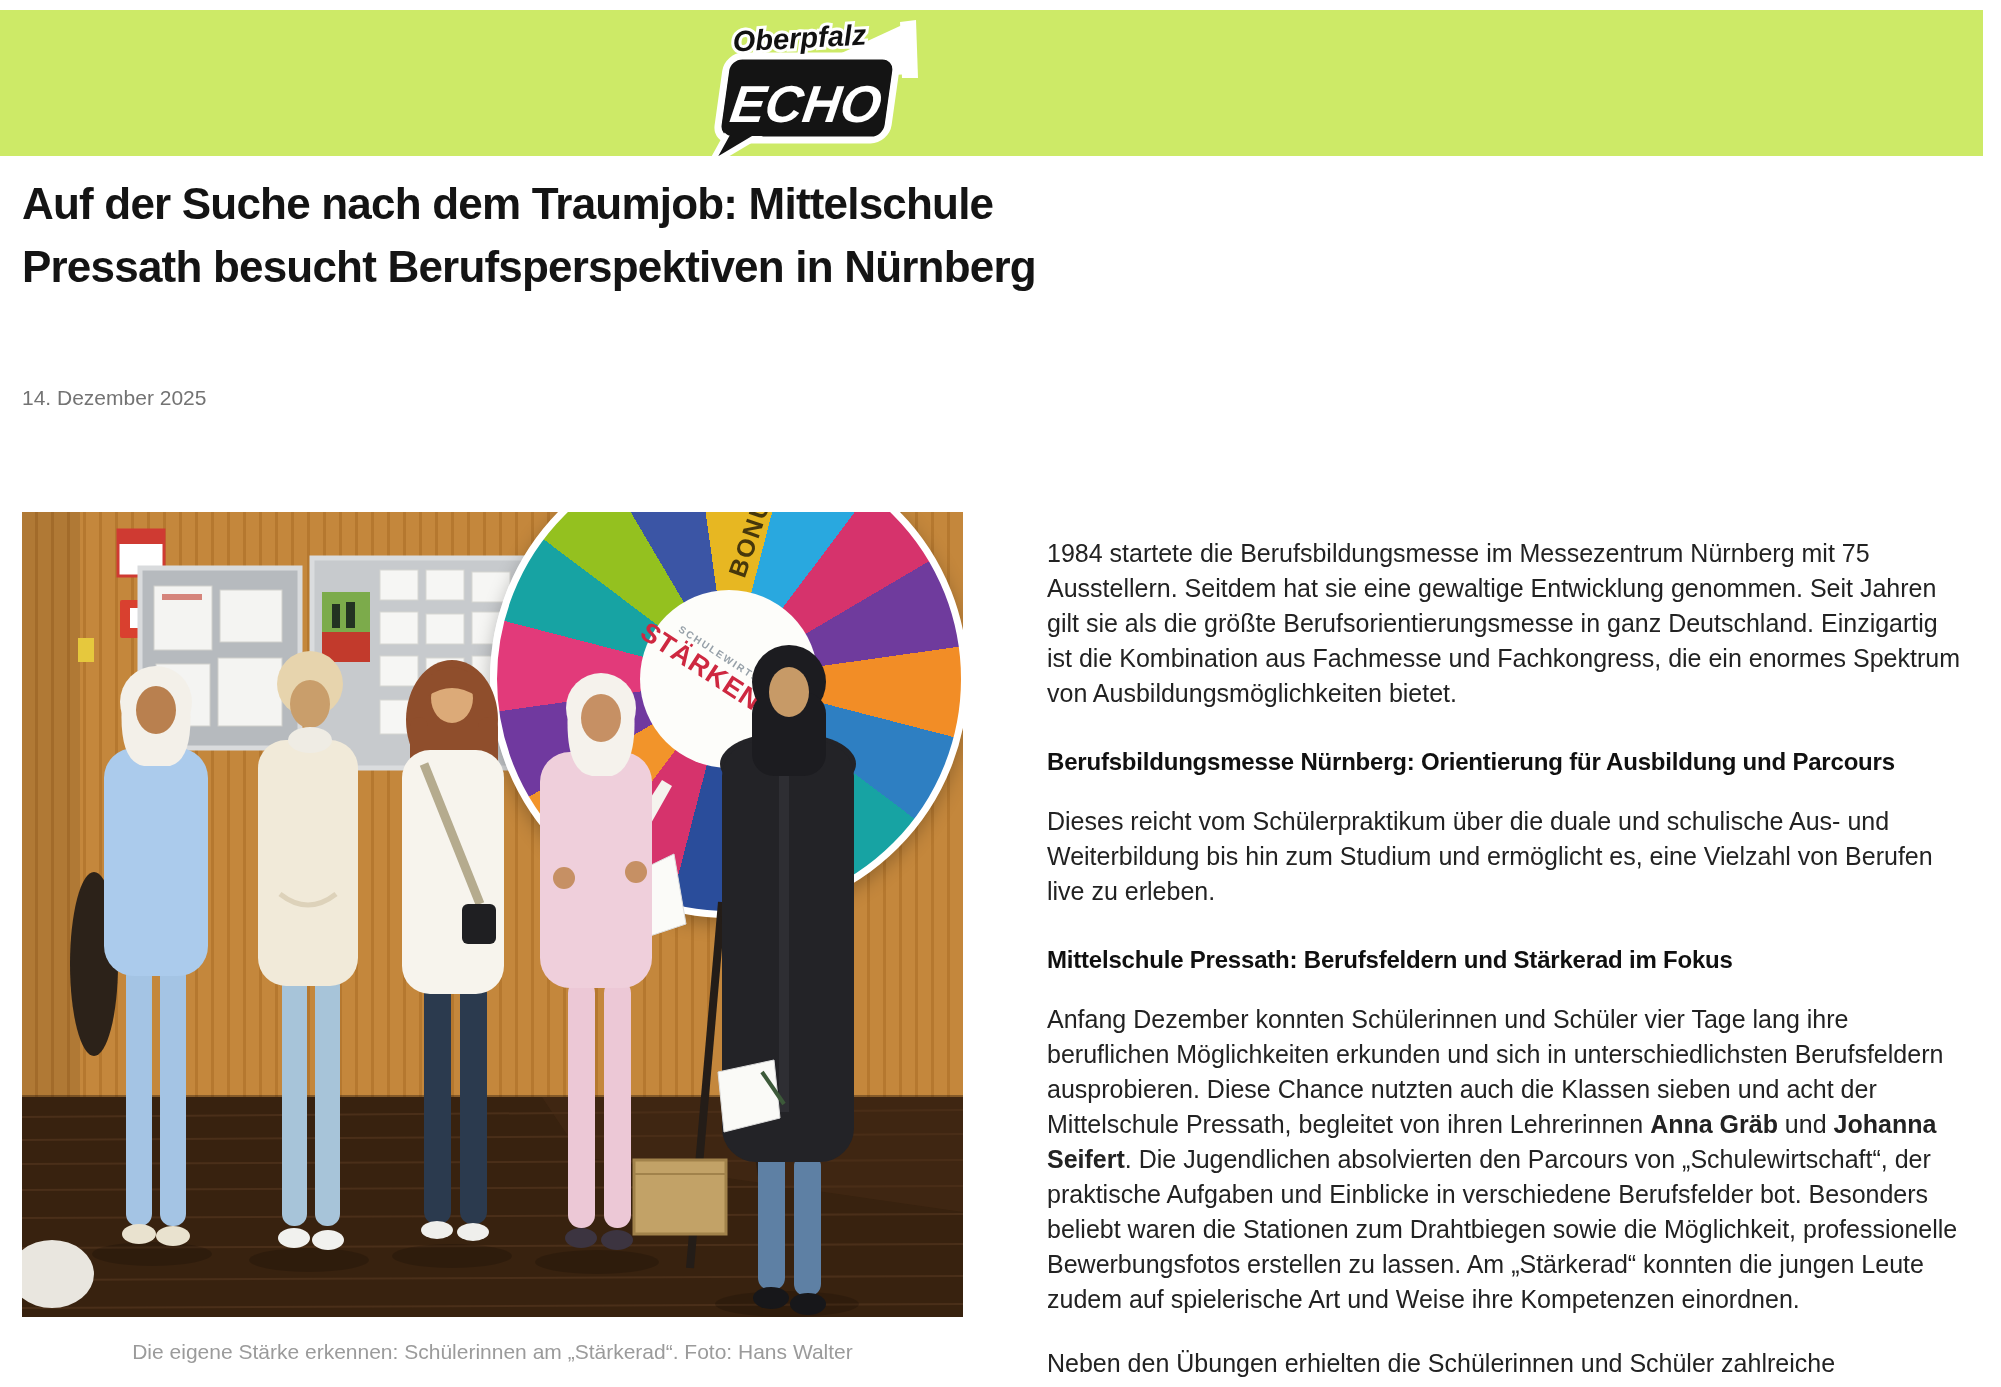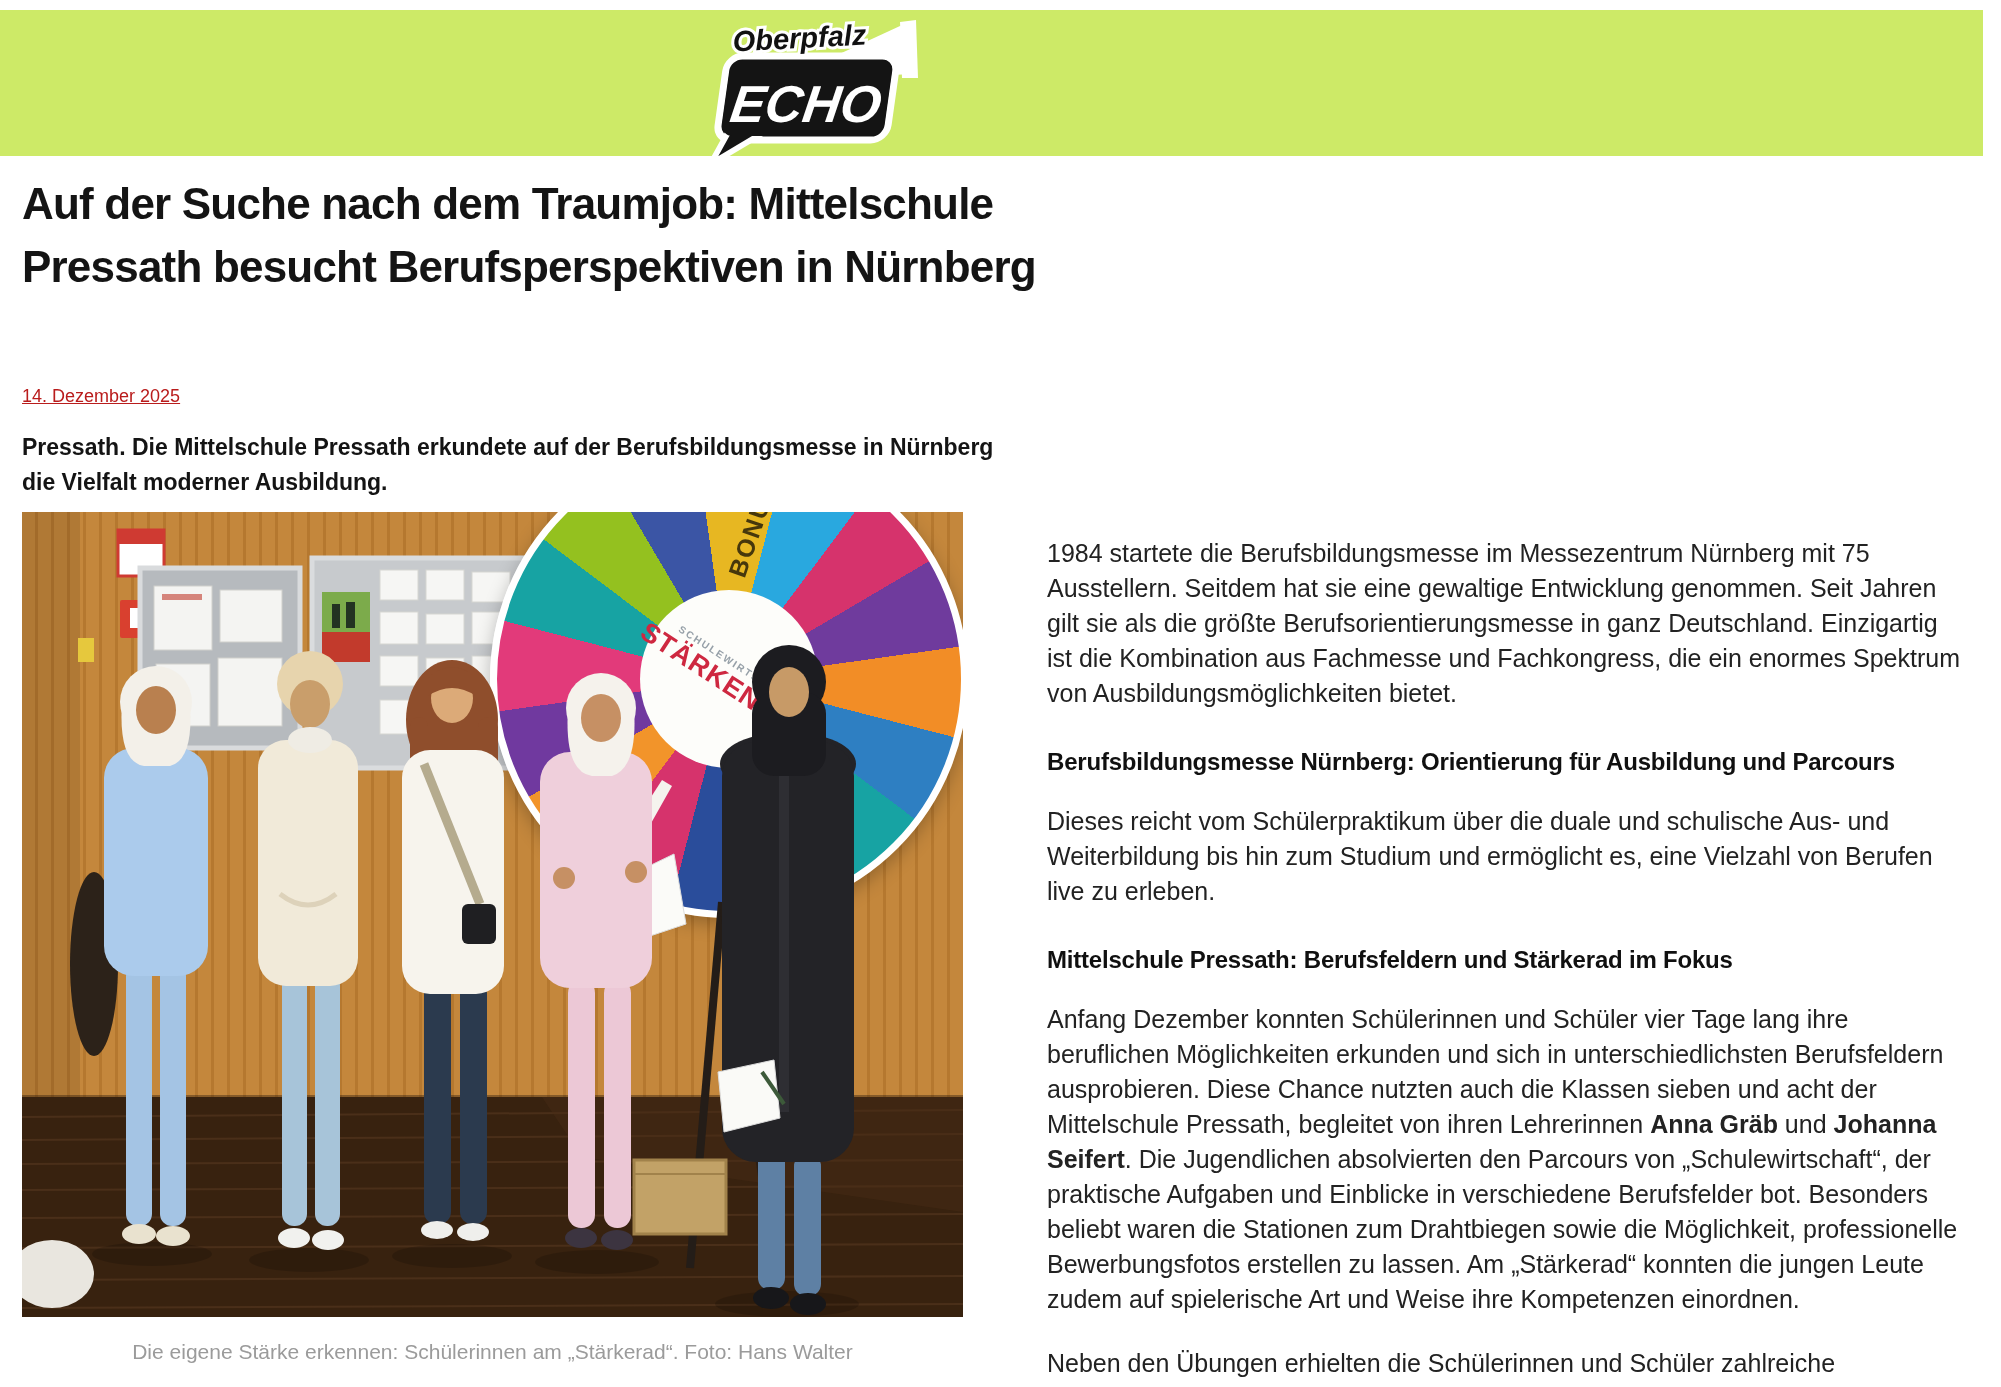--- a/index.html
+++ b/index.html
@@ -6,21 +6,21 @@
   .page{position:relative;width:2001px;height:1387px;background:#fff;overflow:hidden;
         font-family:"Liberation Sans",sans-serif;color:#1f1f1f;}
 
   
   .band{position:absolute;left:0;top:10px;width:1983px;height:146px;background:#cdea67;}
   .logo{position:absolute;left:672px;top:12px;width:260px;height:158px;cursor:pointer;}
 
   
   .headline{position:absolute;left:22px;top:172px;width:1020px;margin:0;
             font-size:44px;line-height:63px;font-weight:800;letter-spacing:-0.8px;color:#141414;}
-  .date{position:absolute;left:22px;top:386px;font-size:18px;color:#b91c1c;text-decoration:underline;}
+  .date{position:absolute;left:22px;top:386px;font-size:21px;color:#737373;}
   .lead{position:absolute;left:22px;top:430px;width:985px;margin:0;
         font-size:23px;line-height:35px;font-weight:700;color:#141414;}
 
   
   .photo{position:absolute;left:22px;top:512px;width:941px;height:805px;overflow:hidden;background:#c4873c;}
   .photo svg{position:absolute;left:0;top:0;}
   .lyr1{z-index:1;} .lyr3{z-index:3;}
 
   .wheel{position:absolute;z-index:2;left:468px;top:-72px;width:464px;height:464px;border-radius:50%;
          border:7px solid #fff;box-shadow:0 6px 18px rgba(0,0,0,.25);
@@ -63,21 +63,20 @@
         <polygon points="60,118 46,152 92,122" fill="#141414" stroke="#ffffff" stroke-width="6"></polygon>
         <rect x="52" y="48" width="162" height="76" rx="12" fill="#141414"></rect>
         <text x="133" y="110" text-anchor="middle" font-family="Liberation Sans, sans-serif" font-size="52" font-weight="900" font-style="italic" fill="#ffffff">ECHO</text>
       </g>
       <text x="128" y="36" text-anchor="middle" transform="rotate(-3 128 36)" font-family="Liberation Sans, sans-serif" font-size="29" font-weight="800" font-style="italic" fill="#111111" stroke="#ffffff" stroke-width="6" paint-order="stroke">Oberpfalz</text>
     </svg>
   </div>
 
   <h1 class="headline">Auf der Suche nach dem Traumjob: Mittelschule Pressath besucht Berufsperspektiven in Nürnberg</h1>
   <div class="date">14. Dezember 2025</div>
-  <p class="lead">Pressath. Die Mittelschule Pressath erkundete auf der Berufsbildungsmesse in Nürnberg die Vielfalt moderner Ausbildung.</p>
 
   <div class="photo">
 
     <svg class="lyr1" width="941" height="805" viewBox="0 0 941 805">
       <defs>
         <pattern id="slats" width="16" height="16" patternUnits="userSpaceOnUse">
           <rect width="16" height="16" fill="#c4873c"></rect>
           <rect x="13" width="3" height="16" fill="#b5782f"></rect>
         </pattern>
       </defs>

